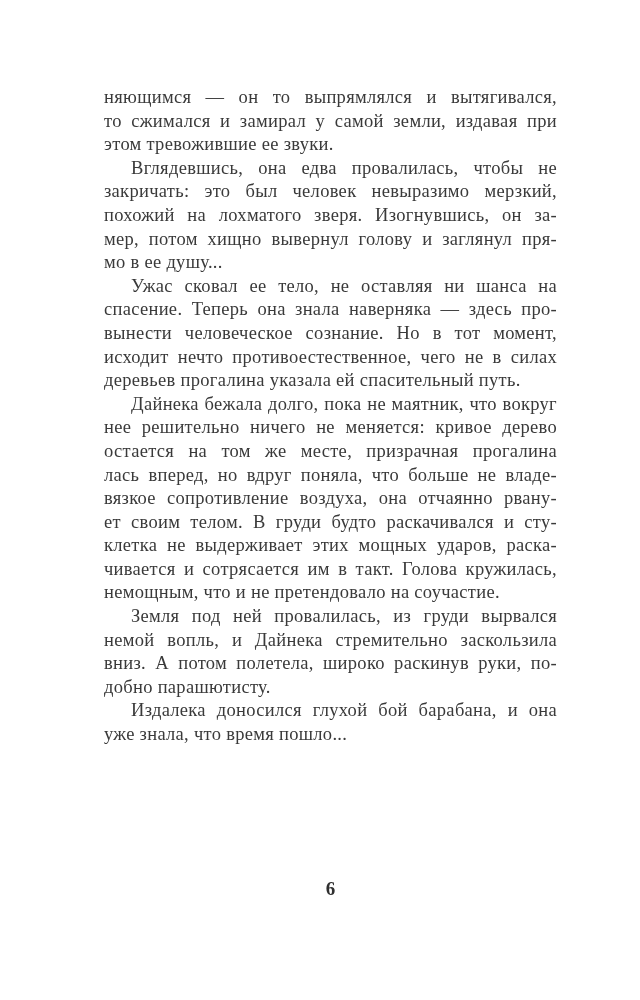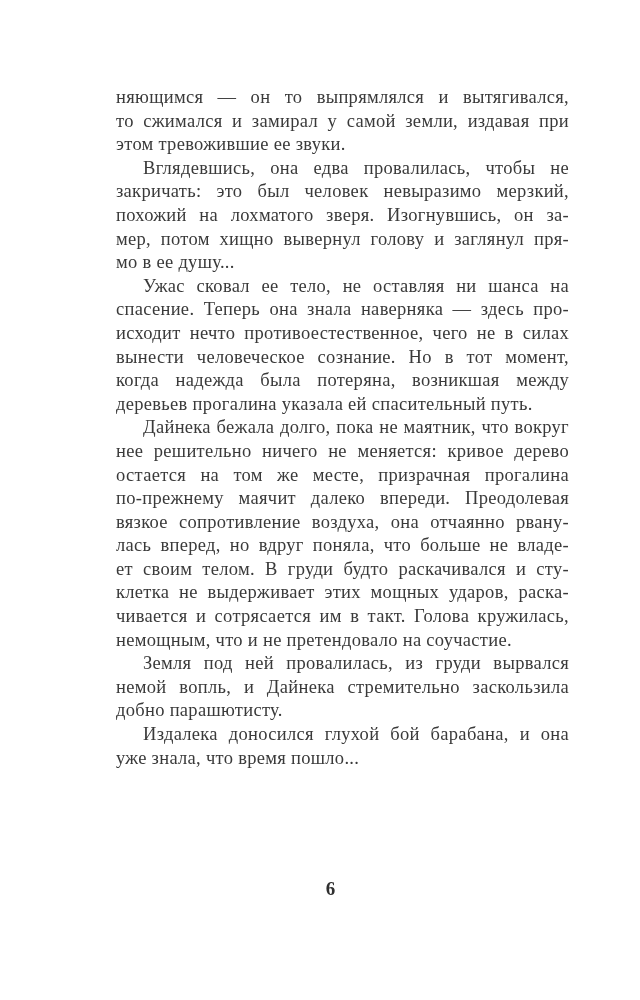--- a/index.html
+++ b/index.html
@@ -11,21 +11,21 @@
     position: relative;
     width: 640px;
     height: 1000px;
     background: #ffffff;
     overflow: hidden;
     font-family: "Liberation Serif", "DejaVu Serif", serif;
     color: #3a3a3a;
   }
   .text-block {
     position: absolute;
-    left: 116px;
+    left: 104px;
     top: 86px;
     width: 453px;
   }
   .paragraph {
     margin: 0;
     padding: 0;
   }
   .line {
     font-size: 18.5px;
     line-height: 23.6px;
@@ -67,40 +67,39 @@
       <div class="paragraph">
         <div class="line indent">Вглядевшись, она едва провалилась, чтобы не</div>
         <div class="line">закричать: это был человек невыразимо мерзкий,</div>
         <div class="line">похожий на лохматого зверя. Изогнувшись, он за-</div>
         <div class="line">мер, потом хищно вывернул голову и заглянул пря-</div>
         <div class="line lastline">мо в ее душу...</div>
       </div>
       <div class="paragraph">
         <div class="line indent">Ужас сковал ее тело, не оставляя ни шанса на</div>
         <div class="line">спасение. Теперь она знала наверняка — здесь про-</div>
+        <div class="line">вынести человеческое сознание. Но в тот момент,</div>
         <div class="line">исходит нечто противоестественное, чего не в силах</div>
-        <div class="line">вынести человеческое сознание. Но в тот момент,</div>
-        <div class="line">когда надежда была потеряна, возникшая между</div>
         <div class="line lastline">деревьев прогалина указала ей спасительный путь.</div>
       </div>
       <div class="paragraph">
         <div class="line indent">Дайнека бежала долго, пока не маятник, что вокруг</div>
         <div class="line">нее решительно ничего не меняется: кривое дерево</div>
         <div class="line">остается на том же месте, призрачная прогалина</div>
-        <div class="line">по-прежнему маячит далеко впереди. Преодолевая</div>
+        <div class="line">лась вперед, но вдруг поняла, что больше не владе-</div>
         <div class="line">вязкое сопротивление воздуха, она отчаянно рвану-</div>
-        <div class="line">лась вперед, но вдруг поняла, что больше не владе-</div>
         <div class="line">ет своим телом. В груди будто раскачивался и сту-</div>
         <div class="line">клетка не выдерживает этих мощных ударов, раска-</div>
         <div class="line">чивается и сотрясается им в такт. Голова кружилась,</div>
         <div class="line lastline">немощным, что и не претендовало на соучастие.</div>
       </div>
       <div class="paragraph">
         <div class="line indent">Земля под ней провалилась, из груди вырвался</div>
         <div class="line">немой вопль, и Дайнека стремительно заскользила</div>
+        <div class="line">вниз. А потом полетела, широко раскинув руки, по-</div>
         <div class="line lastline">добно парашютисту.</div>
       </div>
       <div class="paragraph">
         <div class="line indent">Издалека доносился глухой бой барабана, и она</div>
         <div class="line lastline">уже знала, что время пошло...</div>
       </div>
     </div>
   <div class="page-number">6</div>
 </div>
 

